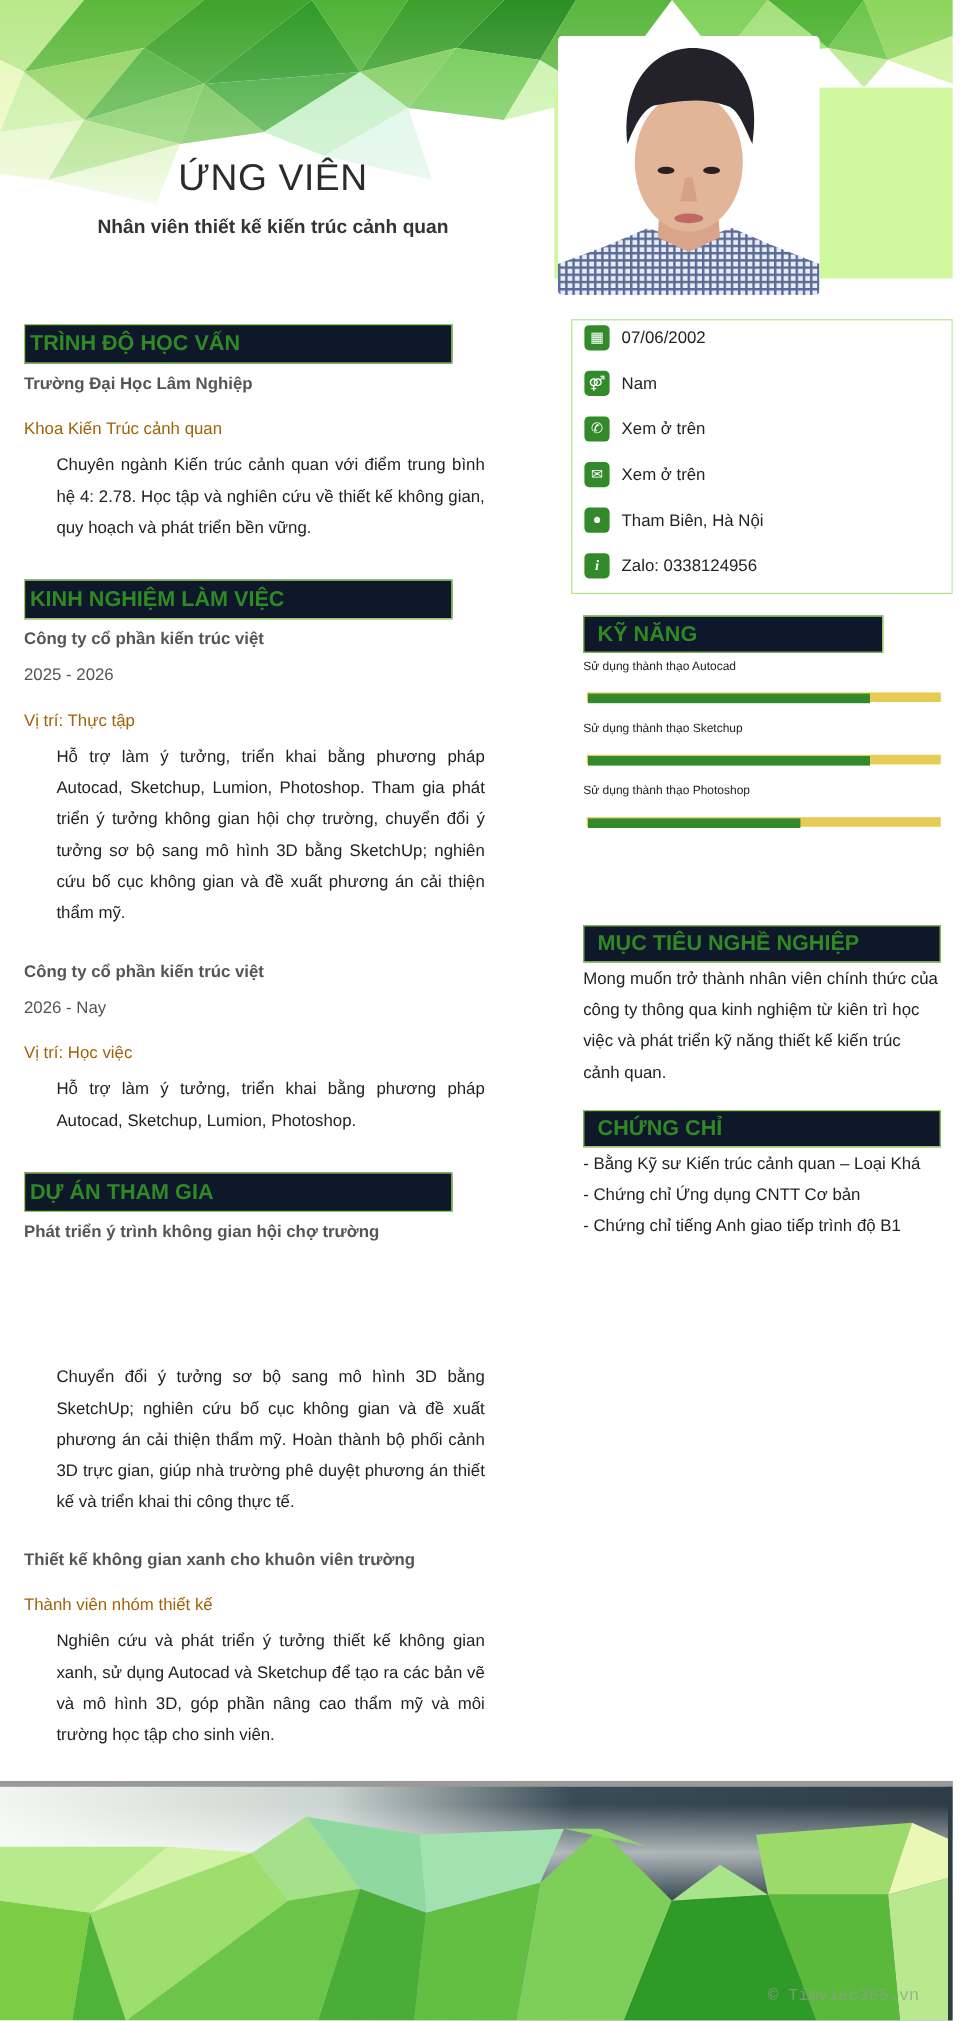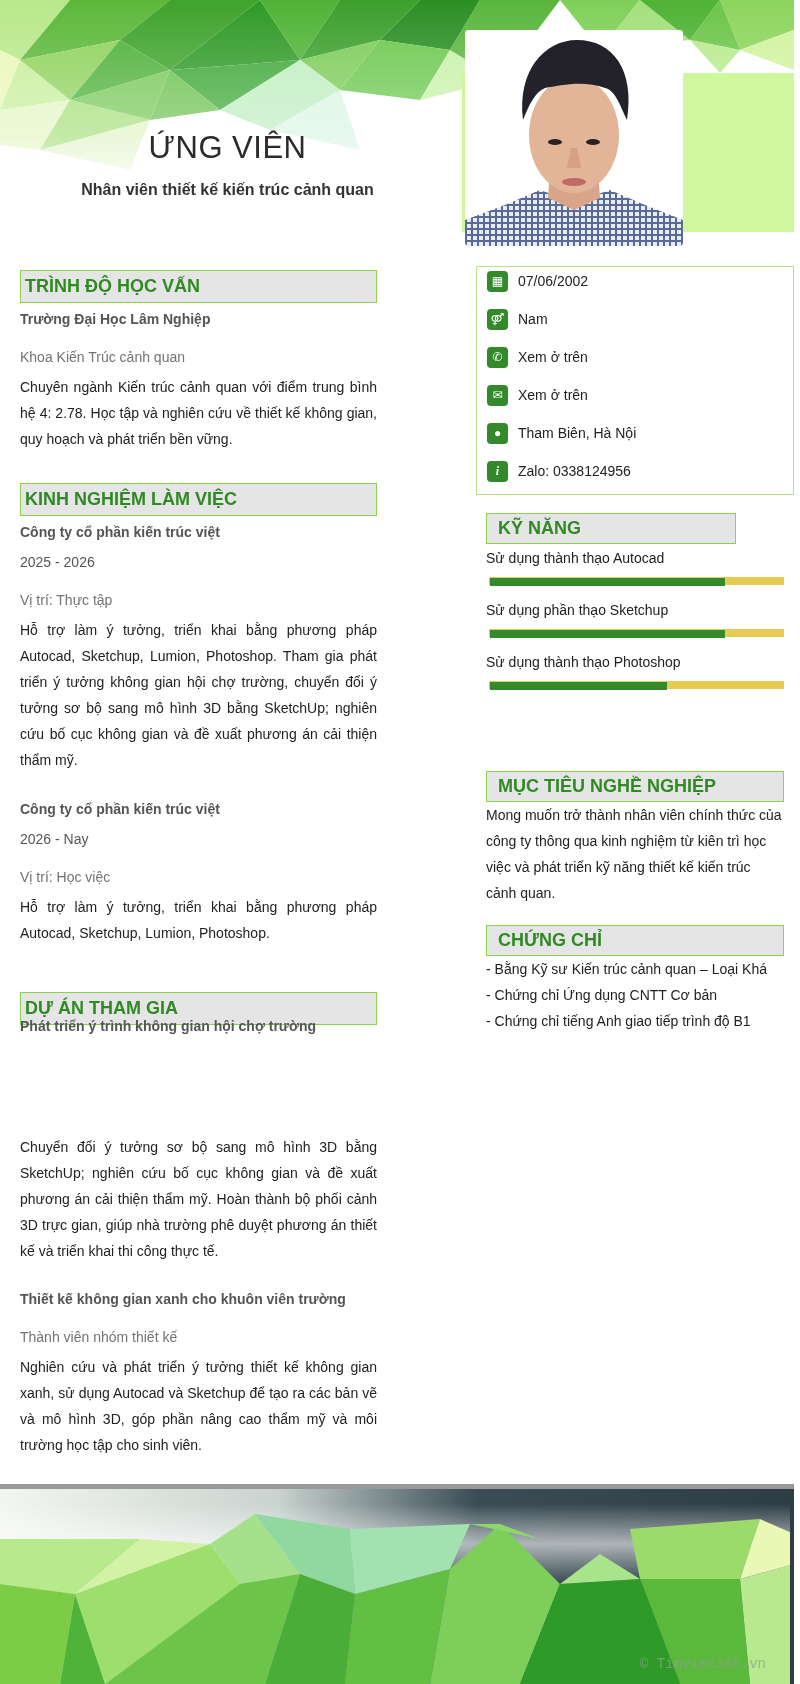--- a/index.html
+++ b/index.html
@@ -13,38 +13,38 @@
   .header-bg svg { display: block; }
 
   .name { position: absolute; left: 0; width: 455px; top: 130px; text-align: center; font-size: 31px; font-weight: normal; color: #2b2b2b; letter-spacing: 0.5px; }
   .job-title { position: absolute; left: 0; width: 455px; top: 181px; text-align: center; font-size: 16px; font-weight: bold; color: #333; }
 
   .photo-backdrop { position: absolute; left: 462px; top: 73px; width: 332px; height: 159px; background: #cff79d; }
   .photo-frame { position: absolute; left: 465px; top: 30px; width: 218px; height: 216px; background: #fff; border-radius: 4px; overflow: hidden; }
   .photo-frame svg { display: block; }
 
   
-  .sec-head { background: #e5e5e5; border: 1px solid #8fd14f; color: #2f8a23; font-weight: bold; font-size: 18px; height: 33px; line-height: 31px; padding-left: 4px; }
+  .sec-head { background: #0f172a; border: 1px solid #8fd14f; color: #2f8a23; font-weight: bold; font-size: 18px; height: 33px; line-height: 31px; padding-left: 4px; }
   .sec-head.right { padding-left: 11px; }
 
   .bold-gray { font-weight: bold; font-size: 14px; color: #555; }
   .gray { font-size: 14px; color: #555; }
-  .txt { font-size: 14px; color: #737373; text-align: right; }
+  .txt { font-size: 14px; color: #a16207; text-align: right; }
   .para { font-size: 14px; line-height: 26px; color: #222; }
-  .justify { text-align: justify; }
+  .justify { text-align: justify; margin-left: 27px; }
 
   .abs { position: absolute; }
 
   
   .contact-box { position: absolute; left: 476px; top: 266px; width: 318px; height: 229px; border: 1px solid #b5e38a; border-top-color: #b5e38a; }
   .contact-item { position: absolute; left: 10px; height: 24px; display: flex; align-items: center; }
   .c-icon { width: 21px; height: 21px; border-radius: 4px; background: #338a2a; color: #fff; display: flex; align-items: center; justify-content: center; font-size: 12px; margin-right: 10px; }
   .c-text { font-size: 14px; color: #222; }
 
-  .skill-label { font-size: 14px; color: #222; }
+  .skill-label { font-size: 10px; color: #222; }
   .skill-bar { position: absolute; left: 3px; width: 295px; height: 8px; background: #e6cc52; }
   .skill-fill { position: absolute; left: 1px; top: 1px; height: 8px; background: #338a2a; }
 
   .footer { position: absolute; left: 0; top: 1484px; width: 794px; height: 200px; overflow: hidden; }
   .footer-bar { position: absolute; left: 0; top: 0; width: 794px; height: 5px; background: #999; }
   .watermark { position: absolute; right: 28px; top: 172px; font-family: "Liberation Mono", "DejaVu Sans Mono", monospace; font-size: 14px; color: rgba(140,160,140,0.75); }
   .right-border { position: absolute; right: 0; top: 5px; width: 4px; height: 195px; background: #2e3d45; }
 </style>
 </head>
 <body>
@@ -136,21 +136,21 @@
   <div class="bold-gray abs" style="left:20px; top:524px;">Công ty cổ phần kiến trúc việt</div>
   <div class="gray abs" style="left:20px; top:554px;">2025 - 2026</div>
   <div class="txt abs" style="left:20px; top:592px;">Vị trí: Thực tập</div>
   <div class="para abs justify" style="left:20px; top:617px; width:357px;">Hỗ trợ làm ý tưởng, triển khai bằng phương pháp Autocad, Sketchup, Lumion, Photoshop. Tham gia phát triển ý tưởng không gian hội chợ trường, chuyển đổi ý tưởng sơ bộ sang mô hình 3D bằng SketchUp; nghiên cứu bố cục không gian và đề xuất phương án cải thiện thẩm mỹ.</div>
 
   <div class="bold-gray abs" style="left:20px; top:801px;">Công ty cổ phần kiến trúc việt</div>
   <div class="gray abs" style="left:20px; top:831px;">2026 - Nay</div>
   <div class="txt abs" style="left:20px; top:869px;">Vị trí: Học việc</div>
   <div class="para abs justify" style="left:20px; top:894px; width:357px;">Hỗ trợ làm ý tưởng, triển khai bằng phương pháp Autocad, Sketchup, Lumion, Photoshop.</div>
 
-  <div class="sec-head abs" style="left:20px; top:977px; width:357px;margin-top:15px;">DỰ ÁN THAM GIA</div>
+  <div class="sec-head abs" style="left:20px; top:977px; width:357px;">DỰ ÁN THAM GIA</div>
   <div class="bold-gray abs" style="left:20px; top:1018px;">Phát triển ý trình không gian hội chợ trường</div>
   <div class="para abs justify" style="left:20px; top:1134px; width:357px;">Chuyển đổi ý tưởng sơ bộ sang mô hình 3D bằng SketchUp; nghiên cứu bố cục không gian và đề xuất phương án cải thiện thẩm mỹ. Hoàn thành bộ phối cảnh 3D trực gian, giúp nhà trường phê duyệt phương án thiết kế và triển khai thi công thực tế.</div>
 
   <div class="bold-gray abs" style="left:20px; top:1291px;">Thiết kế không gian xanh cho khuôn viên trường</div>
   <div class="txt abs" style="left:20px; top:1329px;">Thành viên nhóm thiết kế</div>
   <div class="para abs justify" style="left:20px; top:1354px; width:357px;">Nghiên cứu và phát triển ý tưởng thiết kế không gian xanh, sử dụng Autocad và Sketchup để tạo ra các bản vẽ và mô hình 3D, góp phần nâng cao thẩm mỹ và môi trường học tập cho sinh viên.</div>
 
   <div class="contact-box">
     <div class="contact-item" style="top:2px;">
       <span class="c-icon">▦</span>
@@ -180,21 +180,21 @@
 
   <div class="sec-head right abs" style="left:486px; top:513px; width:250px; height:31px; line-height:29px;">KỸ NĂNG</div>
 
   <div class="abs" style="left:486px; top:550px; width:298px; height:40px;">
     <div class="skill-label">Sử dụng thành thạo Autocad</div>
     <div class="skill-bar" style="top:27px;">
         <div class="skill-fill" style="width:235px;"></div>
       </div>
   </div>
   <div class="abs" style="left:486px; top:602px; width:298px; height:40px;">
-    <div class="skill-label">Sử dụng phần thạo Sketchup</div>
+    <div class="skill-label">Sử dụng thành thạo Sketchup</div>
     <div class="skill-bar" style="top:27px;">
         <div class="skill-fill" style="width:235px;"></div>
       </div>
   </div>
   <div class="abs" style="left:486px; top:654px; width:298px; height:40px;">
     <div class="skill-label">Sử dụng thành thạo Photoshop</div>
     <div class="skill-bar" style="top:27px;">
         <div class="skill-fill" style="width:177px;"></div>
       </div>
   </div>

